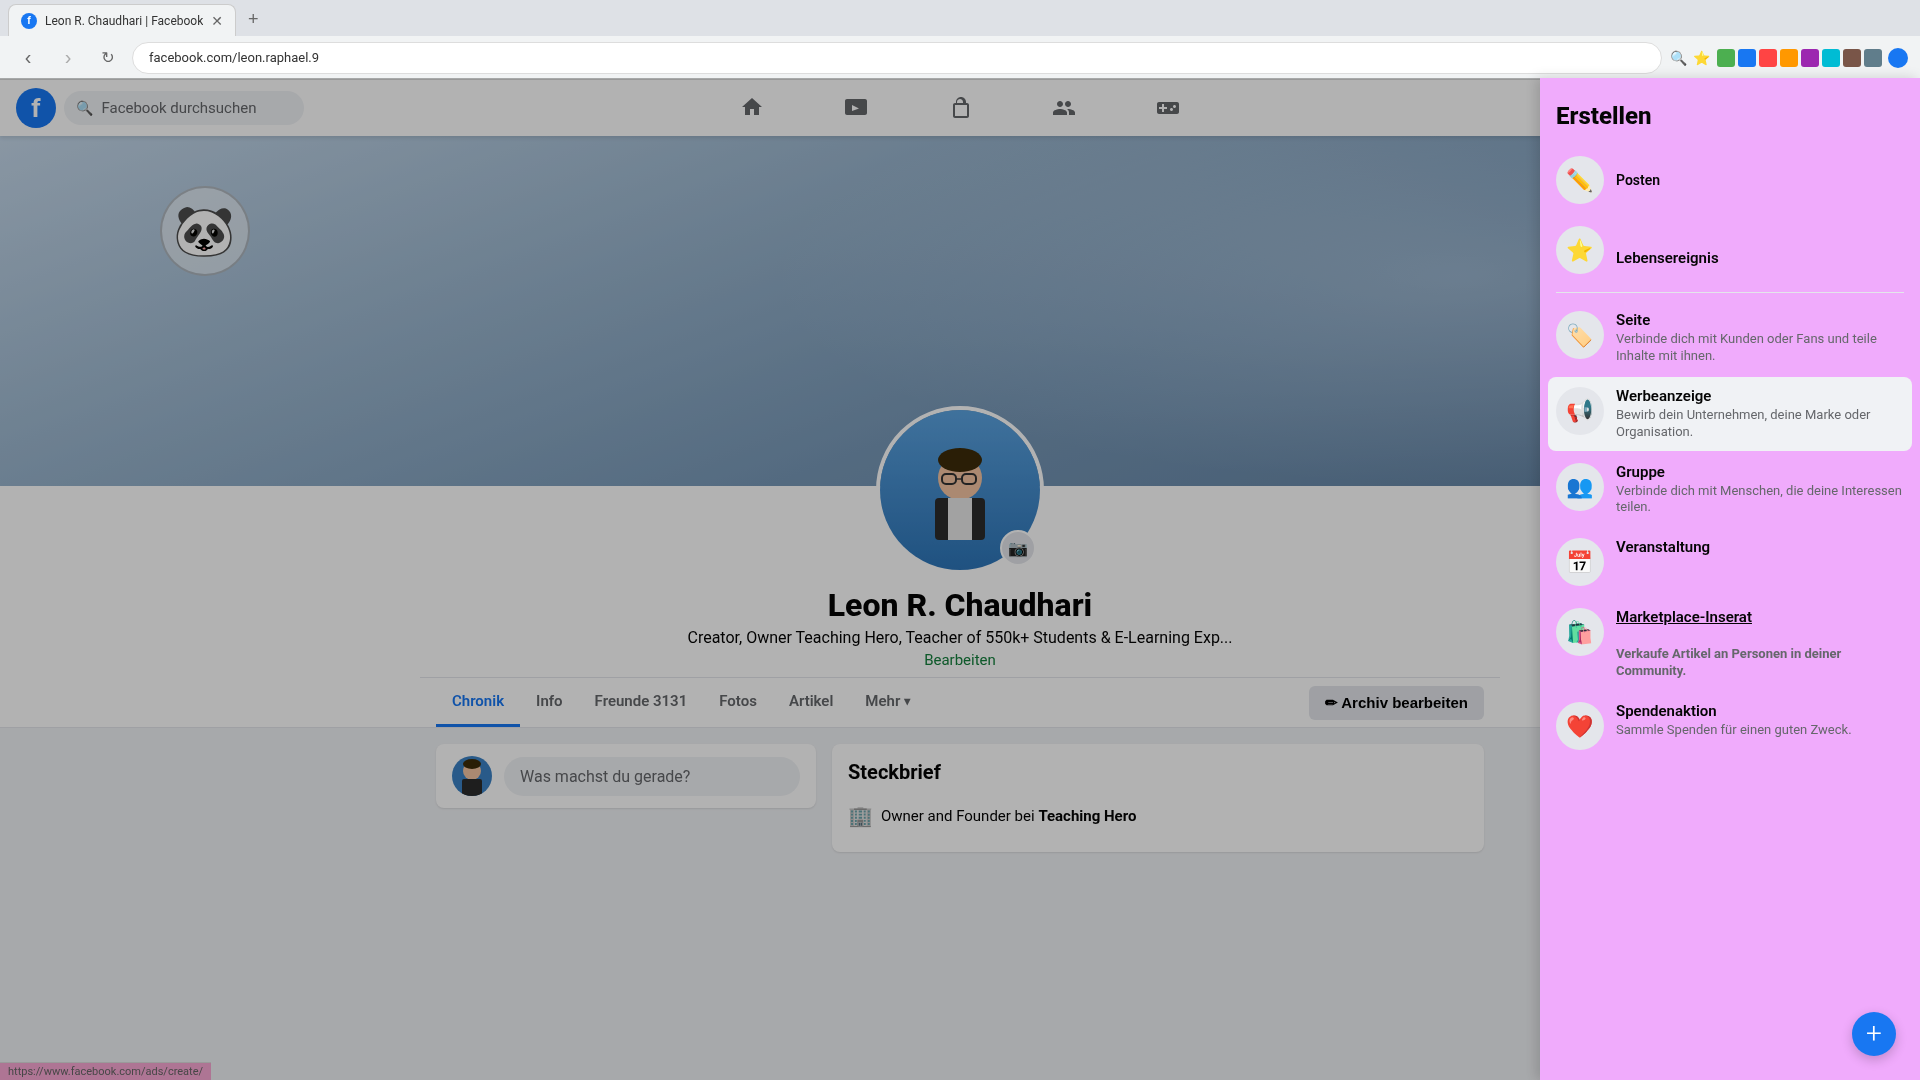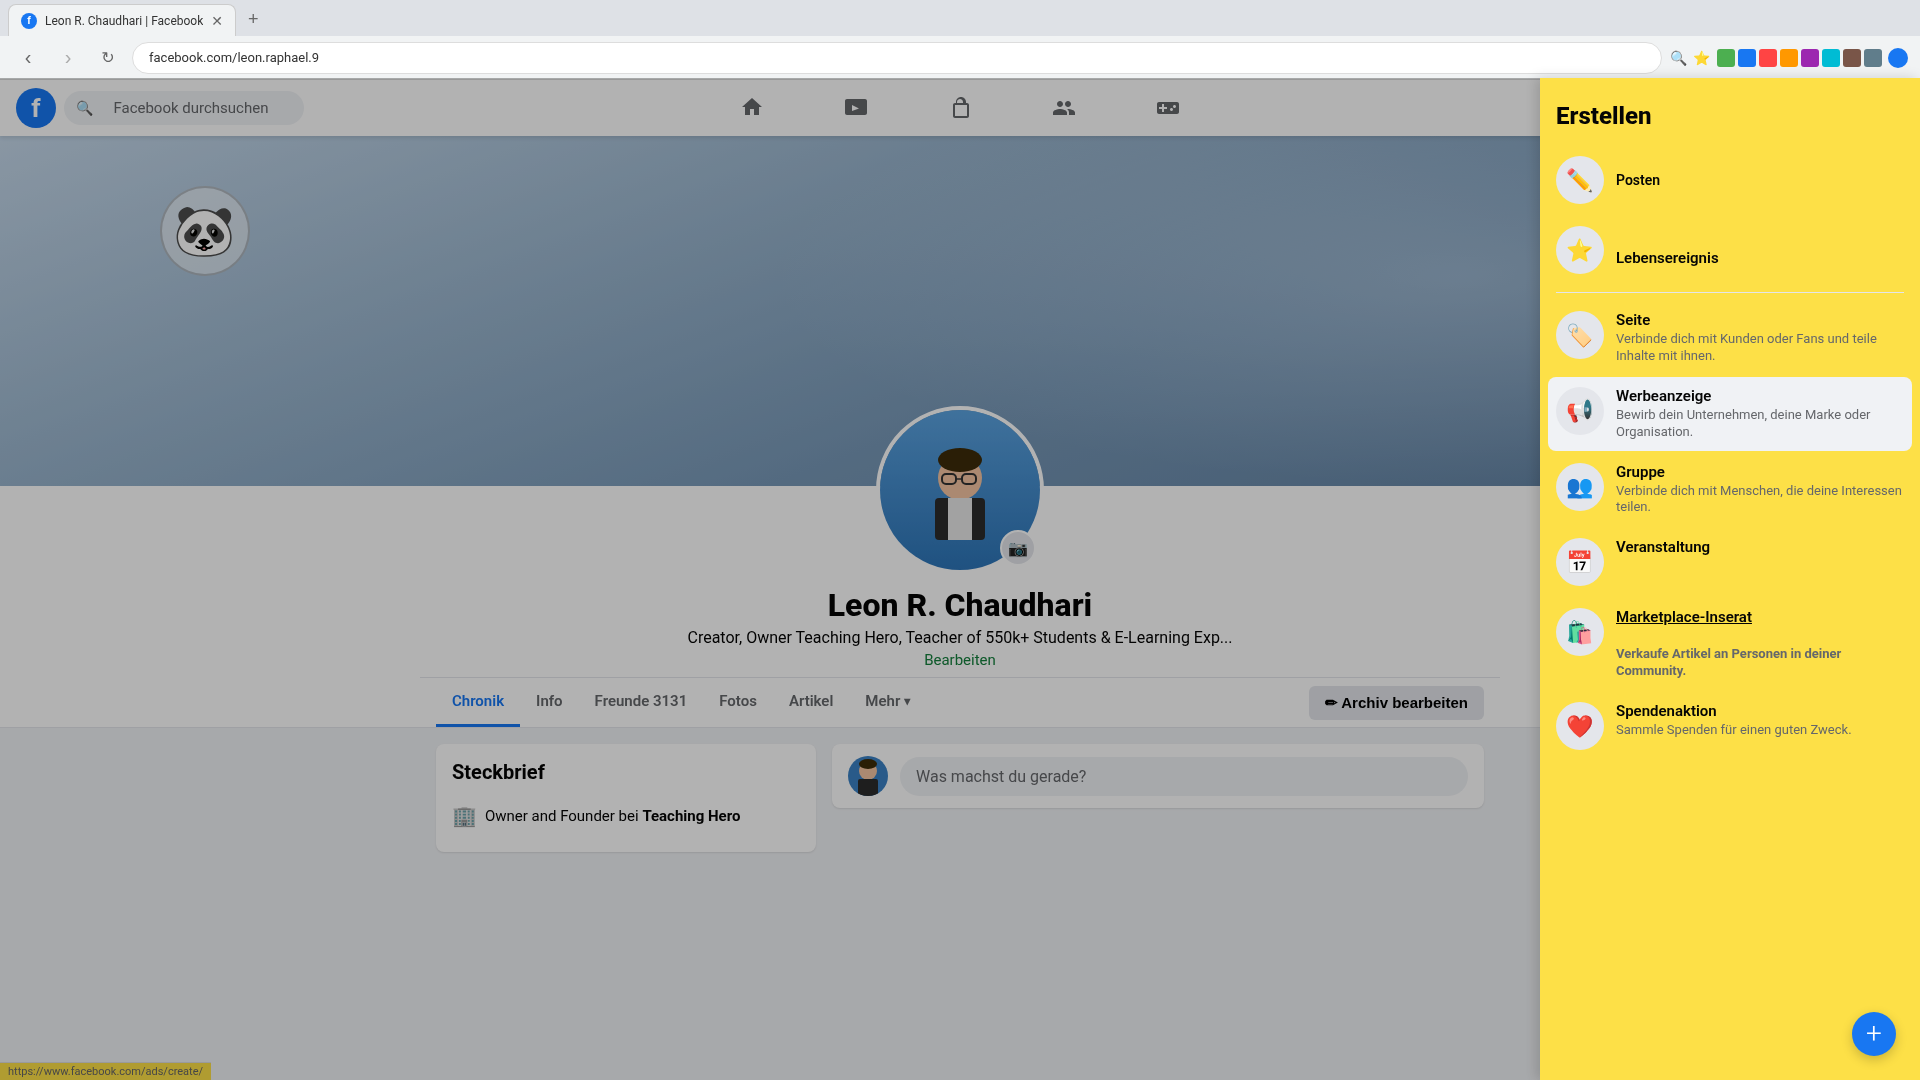--- a/index.html
+++ b/index.html
@@ -61,21 +61,21 @@
       <span style="width:20px;height:20px;border-radius:50%;background:#1877f2;"></span>
     </div>
   </div>
 </div>
 
 <div style="background:#fff;height:56px;display:flex;align-items:center;padding:0 16px;box-shadow:0 2px 4px rgba(0,0,0,0.1);position:relative;z-index:10;">
   <div style="width:40px;height:40px;background:#1877f2;border-radius:50%;display:flex;align-items:center;justify-content:center;font-size:26px;color:#fff;font-weight:bold;flex-shrink:0;">f</div>
 
   <div style="background:#f0f2f5;border-radius:20px;padding:8px 12px;margin-left:8px;font-size:15px;color:#65676b;width:240px;display:flex;align-items:center;gap:8px;">
     <span style="font-size:14px;">🔍</span>
-    <span style="font-size:15px;color:#65676b;margin-left:12px;">Facebook durchsuchen</span>
+    <span style="font-size:15px;color:#65676b;">Facebook durchsuchen</span>
   </div>
 
   <div style="flex:1;display:flex;justify-content:center;gap:4px;">
     <button style="width:100px;height:52px;background:none;border:none;border-radius:8px;display:flex;align-items:center;justify-content:center;cursor:pointer;color:#65676b;font-size:24px;border-bottom:3px solid transparent;">
       <svg width="24" height="24" viewBox="0 0 24 24" fill="#65676b">
           <path d="M10 20v-6h4v6h5v-8h3L12 3 2 12h3v8z"></path>
         </svg>
     </button>
     <button style="width:100px;height:52px;background:none;border:none;border-radius:8px;display:flex;align-items:center;justify-content:center;cursor:pointer;color:#65676b;font-size:24px;">
       <svg width="24" height="24" viewBox="0 0 24 24" fill="#65676b">
@@ -172,50 +172,50 @@
         <span style="font-size:12px;">▾</span>
       </a>
       <div style="flex:1;"></div>
       <button style="background:#e4e6eb;border:none;border-radius:6px;padding:8px 16px;font-size:15px;font-weight:600;cursor:pointer;display:flex;align-items:center;gap:6px;">✏ Archiv bearbeiten</button>
     </div>
   </div>
 
   <div style="max-width:1080px;margin:0 auto;padding:16px;display:grid;grid-template-columns:380px 1fr;gap:16px;">
 
     <div>
-      <div style="background:#fff;border-radius:8px;box-shadow:0 1px 2px rgba(0,0,0,0.1);padding:16px;">
-        <h2 style="font-size:20px;font-weight:700;color:#050505;margin-bottom:12px;">Steckbrief</h2>
-        <div style="display:flex;align-items:center;gap:8px;padding:8px 0;font-size:15px;color:#050505;">
-          <span style="font-size:20px;color:#65676b;">🏢</span>
-          <span>Owner and Founder bei <strong style="font-weight:700;">Teaching Hero</strong></span>
-        </div>
-      </div>
-    </div>
-
-    <div>
 
       <div style="background:#fff;border-radius:8px;box-shadow:0 1px 2px rgba(0,0,0,0.1);padding:12px 16px;display:flex;align-items:center;gap:12px;">
         <div style="width:40px;height:40px;border-radius:50%;background:#3b82c4;flex-shrink:0;display:flex;align-items:center;justify-content:center;font-size:18px;color:#fff;overflow:hidden;">
           <svg viewBox="0 0 40 40" width="40" height="40">
             <circle cx="20" cy="15" r="9" fill="#f5c5a3"></circle>
             <ellipse cx="20" cy="8" rx="9" ry="5" fill="#3d2c0a"></ellipse>
             <rect x="10" y="23" width="20" height="17" rx="2" fill="#2c2c2c"></rect>
           </svg>
         </div>
         <div style="flex:1;background:#f0f2f5;border:none;border-radius:20px;padding:10px 16px;font-size:16px;color:#65676b;cursor:pointer;">
           <span>Was machst du gerade?</span>
         </div>
       </div>
     </div>
+
+    <div>
+      <div style="background:#fff;border-radius:8px;box-shadow:0 1px 2px rgba(0,0,0,0.1);padding:16px;">
+        <h2 style="font-size:20px;font-weight:700;color:#050505;margin-bottom:12px;">Steckbrief</h2>
+        <div style="display:flex;align-items:center;gap:8px;padding:8px 0;font-size:15px;color:#050505;">
+          <span style="font-size:20px;color:#65676b;">🏢</span>
+          <span>Owner and Founder bei <strong style="font-weight:700;">Teaching Hero</strong></span>
+        </div>
+      </div>
+    </div>
   </div>
 </div>
 
 <div style="position:fixed;top:78px;left:0;right:380px;bottom:0;background:rgba(0,0,0,0.3);z-index:100;"></div>
 
-<div style="position:fixed;top:78px;right:0;width:380px;background:#fde047;box-shadow:-4px 0 12px rgba(0,0,0,0.15);z-index:200;padding:16px 8px;overflow-y:auto;bottom:0;">
+<div style="position:fixed;top:78px;right:0;width:380px;background:#f0abfc;box-shadow:-4px 0 12px rgba(0,0,0,0.15);z-index:200;padding:16px 8px;overflow-y:auto;bottom:0;">
 
   <h2 style="font-size:24px;font-weight:800;color:#050505;margin-bottom:4px;padding:8px 8px 12px;">Erstellen</h2>
 
   <div style="display:flex;align-items:center;gap:12px;padding:10px 8px;border-radius:8px;cursor:pointer;margin-bottom:2px;">
     <div style="width:48px;height:48px;border-radius:50%;background:#e4e6eb;display:flex;align-items:center;justify-content:center;font-size:22px;flex-shrink:0;">✏️</div>
     <div>
       <div style="font-size:14px;font-weight:600;color:#050505;">Posten</div>
     </div>
   </div>
 
@@ -273,15 +273,15 @@
       <div style="font-size:15px;font-weight:600;color:#050505;">Spendenaktion</div>
       <div style="font-size:13px;color:#65676b;margin-top:2px;line-height:1.3;">Sammle Spenden für einen guten Zweck.</div>
     </div>
   </div>
 </div>
 
 <div style="position:fixed;bottom:24px;right:24px;width:44px;height:44px;background:#1877f2;border-radius:50%;display:flex;align-items:center;justify-content:center;color:#fff;font-size:28px;cursor:pointer;box-shadow:0 4px 12px rgba(0,0,0,0.2);z-index:300;font-weight:300;line-height:1;">
   <span>+</span>
 </div>
 
-<div style="position:fixed;bottom:0;left:0;background:#fde047;border-top:1px solid #ddd;padding:2px 8px;font-size:11px;color:#666;z-index:50;">
+<div style="position:fixed;bottom:0;left:0;background:#f9a8d4;border-top:1px solid #ddd;padding:2px 8px;font-size:11px;color:#666;z-index:50;">
   <span>https://www.facebook.com/ads/create/</span>
 </div>
 
 </body></html>

